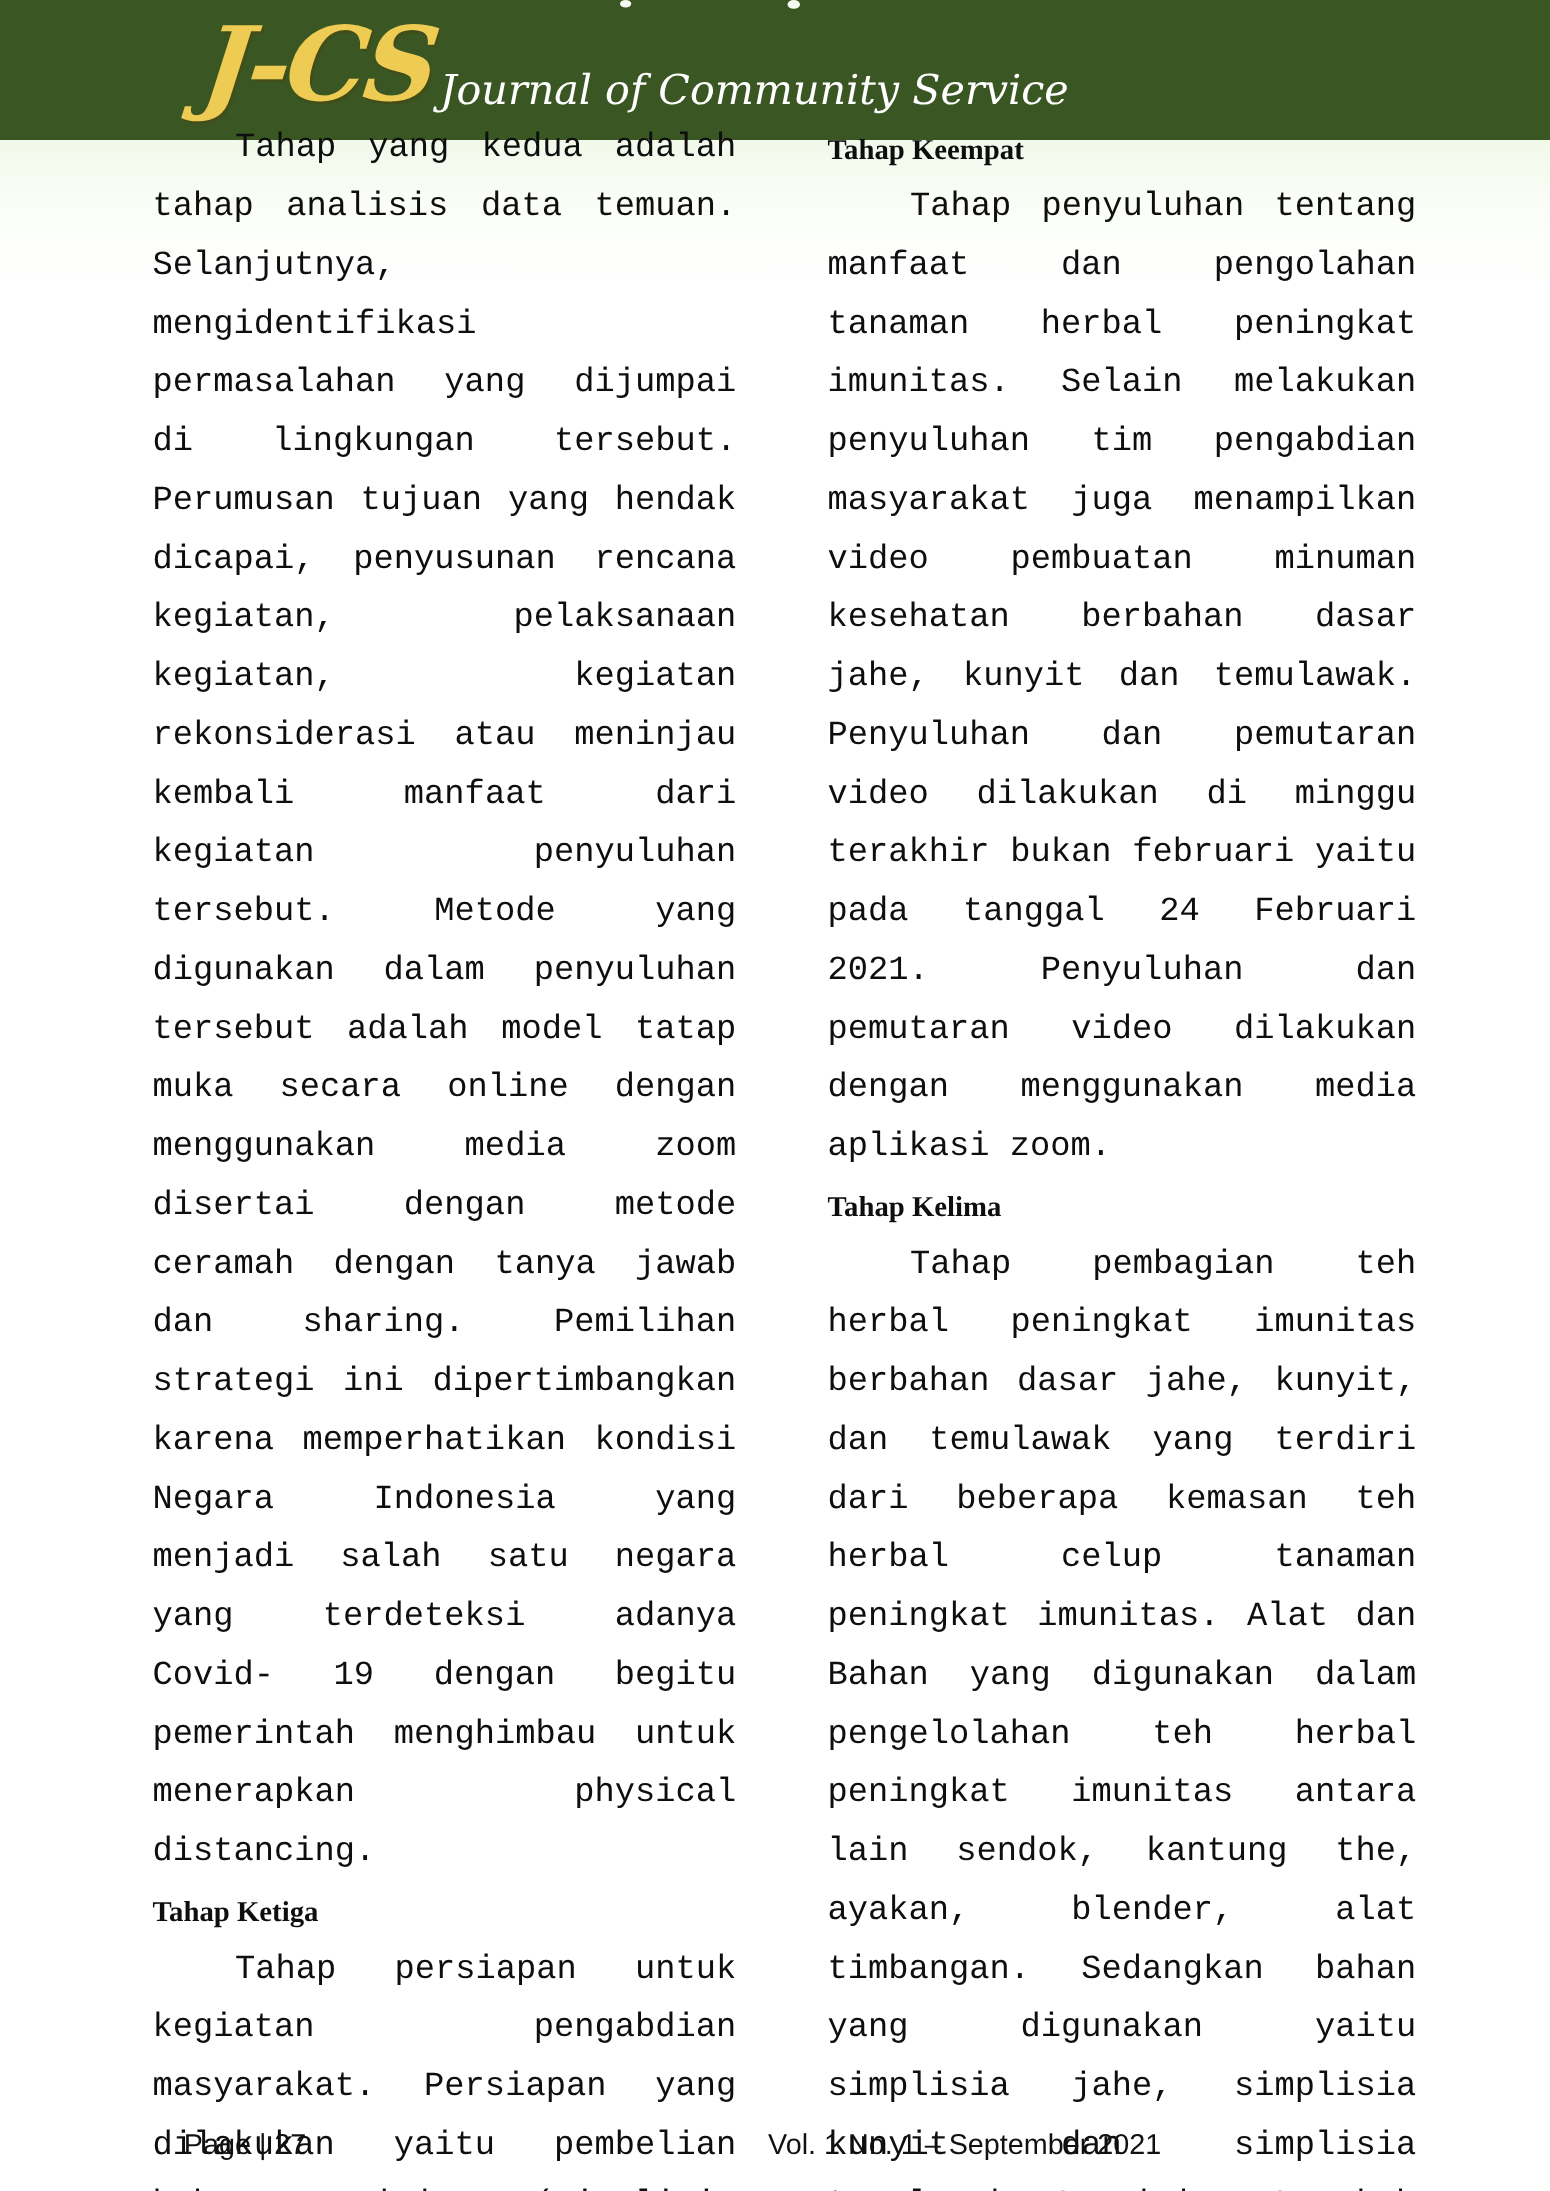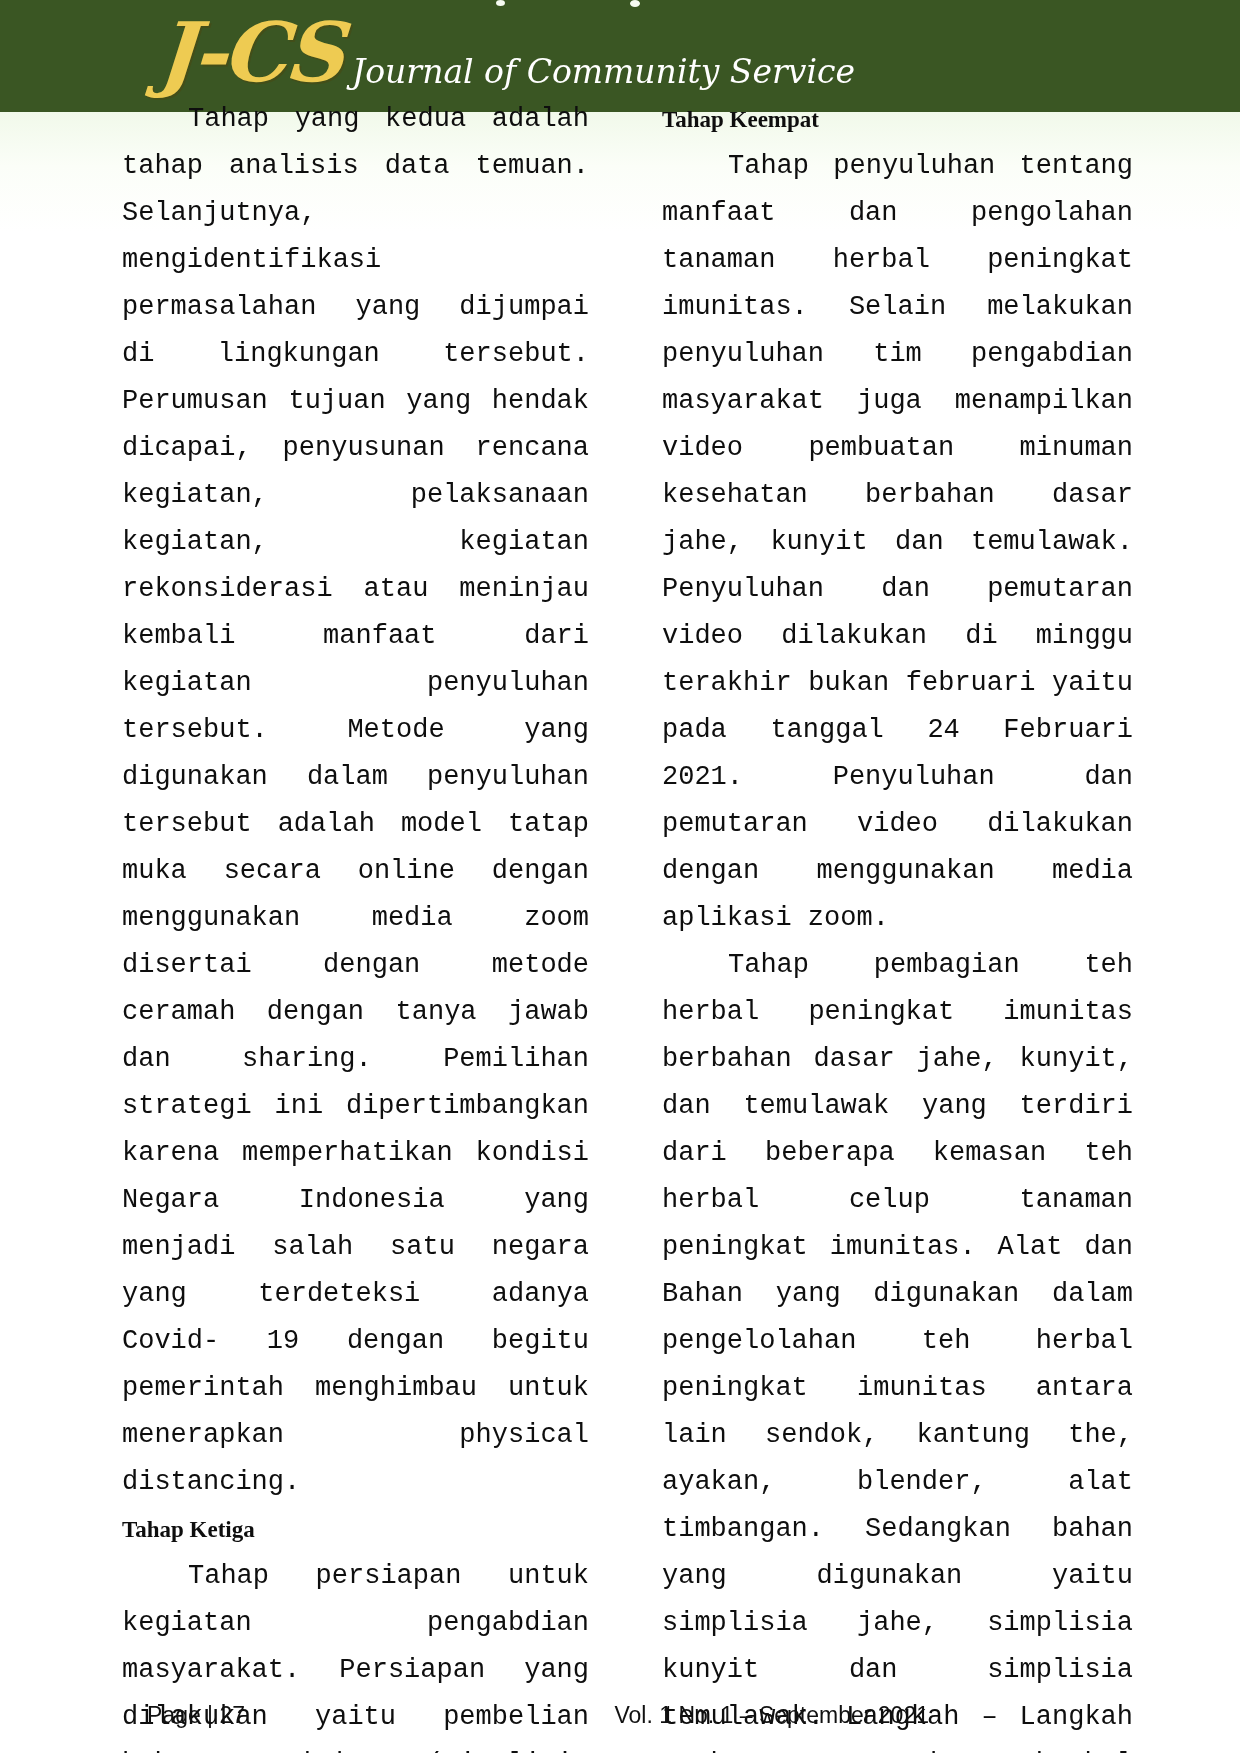--- a/index.html
+++ b/index.html
@@ -136,20 +136,21 @@
   <main>
     <section class="col col-left">
       <p class="para indent">Tahap yang kedua adalah tahap analisis data temuan. Selanjutnya, mengidentifikasi permasalahan yang dijumpai di lingkungan tersebut. Perumusan tujuan yang hendak dicapai, penyusunan rencana kegiatan, pelaksanaan kegiatan, kegiatan rekonsiderasi atau meninjau kembali manfaat dari kegiatan penyuluhan tersebut. Metode yang digunakan dalam penyuluhan tersebut adalah model tatap muka secara online dengan menggunakan media zoom disertai dengan metode ceramah dengan tanya jawab dan sharing. Pemilihan strategi ini dipertimbangkan karena memperhatikan kondisi Negara Indonesia yang menjadi salah satu negara yang terdeteksi adanya Covid- 19 dengan begitu pemerintah menghimbau untuk menerapkan physical distancing.</p>
       <h3 class="stage">Tahap Ketiga</h3>
       <p class="para indent">Tahap persiapan untuk kegiatan pengabdian masyarakat. Persiapan yang dilakukan yaitu pembelian bahan – bahan (simplisia jahe, simplisia kunyit, simplisia temulawak, kemasan, kantung teh), desain kemasan, pembuatan video pengolahan teh herbal peningkat imunitas, pembuatan materi dan brosur terkait manfaat tanaman peningkat imunitas dan cara pengolahan teh herbal. Persiapan ini dilakukan di minggu pertama dan kedua bulan Februari 2021.</p>
     </section>
 
     <section class="col col-right">
       <h3 class="stage">Tahap Keempat</h3>
       <p class="para indent">Tahap penyuluhan tentang manfaat dan pengolahan tanaman herbal peningkat imunitas. Selain melakukan penyuluhan tim pengabdian masyarakat juga menampilkan video pembuatan minuman kesehatan berbahan dasar jahe, kunyit dan temulawak. Penyuluhan dan pemutaran video dilakukan di minggu terakhir bukan februari yaitu pada tanggal 24 Februari 2021. Penyuluhan dan pemutaran video dilakukan dengan menggunakan media aplikasi zoom.</p>
+      <h3 class="stage">Tahap Kelima</h3>
       <p class="para indent">Tahap pembagian teh herbal peningkat imunitas berbahan dasar jahe, kunyit, dan temulawak yang terdiri dari beberapa kemasan teh herbal celup tanaman peningkat imunitas. Alat dan Bahan yang digunakan dalam pengelolahan teh herbal peningkat imunitas antara lain sendok, kantung the, ayakan, blender, alat timbangan. Sedangkan bahan yang digunakan yaitu simplisia jahe, simplisia kunyit dan simplisia temulawak. Langkah – Langkah pembuatan teh herbal peningkat imunitas yaitu pencucian bersih simplisia jahe, kunyit, temulawak kering kemudian tiriskan. Pengeringan simplisia jahe, kunyit, temulawak yang sudah kering dengan diangin – anginkan selama 24 jam. Jika sudah kering, blender dan jangan terlalu halus. Masukkan dalam kantung teh ± 5 gram. Konsumsi dengan cara menyeduh dengan air panas.</p>
     </section>
   </main>
 
   <footer class="page-footer">
     <span class="page-num">Page | 27</span>
     <span class="issue">Vol. 1 No. 1 – September 2021</span>
   </footer>
 
 </div>

